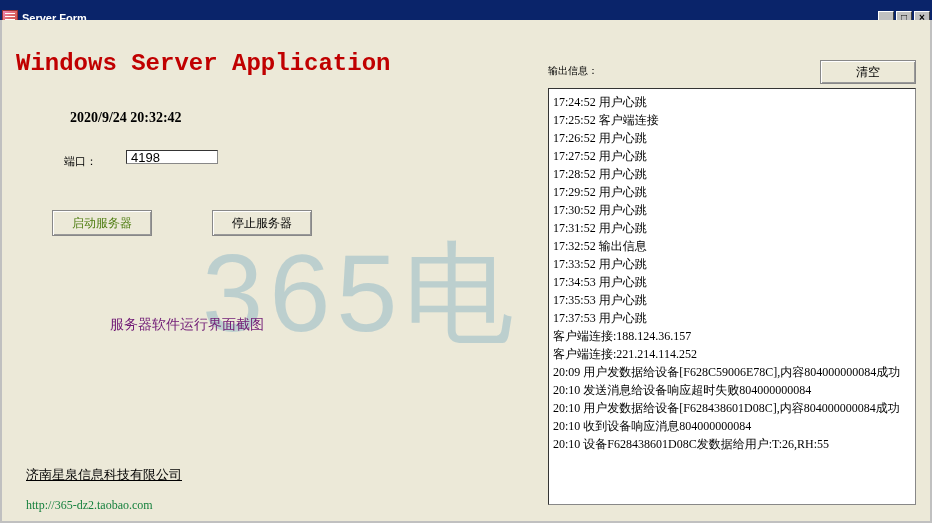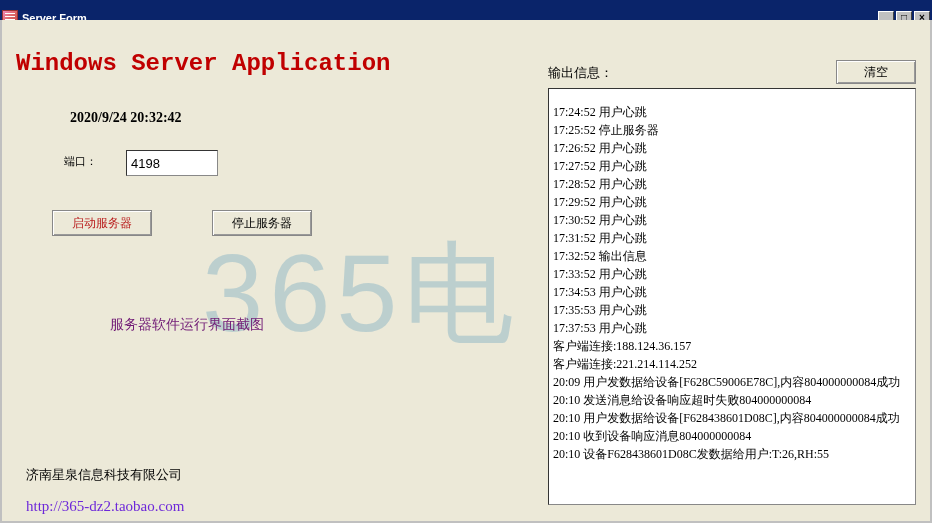--- a/index.html
+++ b/index.html
@@ -77,80 +77,81 @@
     font-size:14px;
   }
   .port-label {
     position:absolute;
     left:62px; top:134px;
     font-size:11px;
   }
   .port-input {
     position:absolute;
     left:124px; top:130px;
-    width:92px; height:26px;
+    width:92px; height:14px;
     border:1px inset #888;
     background:#fff;
     font-size:13px;
     padding:2px 4px;
   }
   .btn {
     position:absolute;
     width:100px; height:26px;
     background:#ece9d8;
     border:1px solid #888;
     box-shadow: inset 1px 1px 0 #fff, inset -1px -1px 0 #999;
     font-size:12px;
     cursor:pointer;
     font-family:inherit;
   }
-  .btn.start { left:50px; top:190px; color:#b91c1c; }
+  .btn.start { left:50px; top:190px; color:#4d7c0f; }
   .btn.stop  { left:210px; top:190px; }
   .caption {
     position:absolute;
     left:108px; top:296px;
     color:#701a75;
     font-size:14px;
   }
   .company {
     position:absolute;
     left:24px; top:446px;
     font-size:13px;
+    text-decoration:underline;
   }
   .url {
     position:absolute;
     left:24px; top:478px;
-    font-size:15px;
-    color:#6d28d9;
+    font-size:12px;
+    color:#15803d;
   }
   .out-label {
     position:absolute;
     left:546px; top:44px;
-    font-size:13px;
+    font-size:10px;
   }
   .clear-btn {
     position:absolute;
     right:14px; top:40px;
-    width:80px; height:24px;
+    width:96px; height:24px;
     background:#ece9d8;
     border:1px solid #888;
     box-shadow: inset 1px 1px 0 #fff, inset -1px -1px 0 #999;
     font-size:12px;
     cursor:pointer;
     font-family:inherit;
   }
   .log-box {
     position:absolute;
     left:546px; top:68px;
     right:14px; bottom:16px;
     background:#fff;
     border:1px inset #888;
     overflow-y:scroll;
     font-size:12px;
-    padding:14px 4px;
+    padding:4px 4px;
     line-height:1.5;
     white-space:normal;
     word-break:break-all;
   }
   .log-line { display:block; }
   .watermark {
     position:absolute;
     left:200px; top:200px;
     font-size:110px;
     color:rgba(100,160,190,0.35);
@@ -189,21 +190,21 @@
   <div class="caption">服务器软件运行界面截图</div>
 
   <div class="company">济南星泉信息科技有限公司</div>
   <div class="url">http://365-dz2.taobao.com</div>
 
   <div class="out-label">输出信息：</div>
   <button class="clear-btn">清空</button>
 
   <div class="log-box" id="log-box">
       <span class="log-line">17:24:52 用户心跳</span>
-      <span class="log-line">17:25:52 停止服务器</span>
+      <span class="log-line">17:25:52 客户端连接</span>
       <span class="log-line">17:26:52 用户心跳</span>
       <span class="log-line">17:27:52 用户心跳</span>
       <span class="log-line">17:28:52 用户心跳</span>
       <span class="log-line">17:29:52 用户心跳</span>
       <span class="log-line">17:30:52 用户心跳</span>
       <span class="log-line">17:31:52 用户心跳</span>
       <span class="log-line">17:32:52 输出信息</span>
       <span class="log-line">17:33:52 用户心跳</span>
       <span class="log-line">17:34:53 用户心跳</span>
       <span class="log-line">17:35:53 用户心跳</span>

